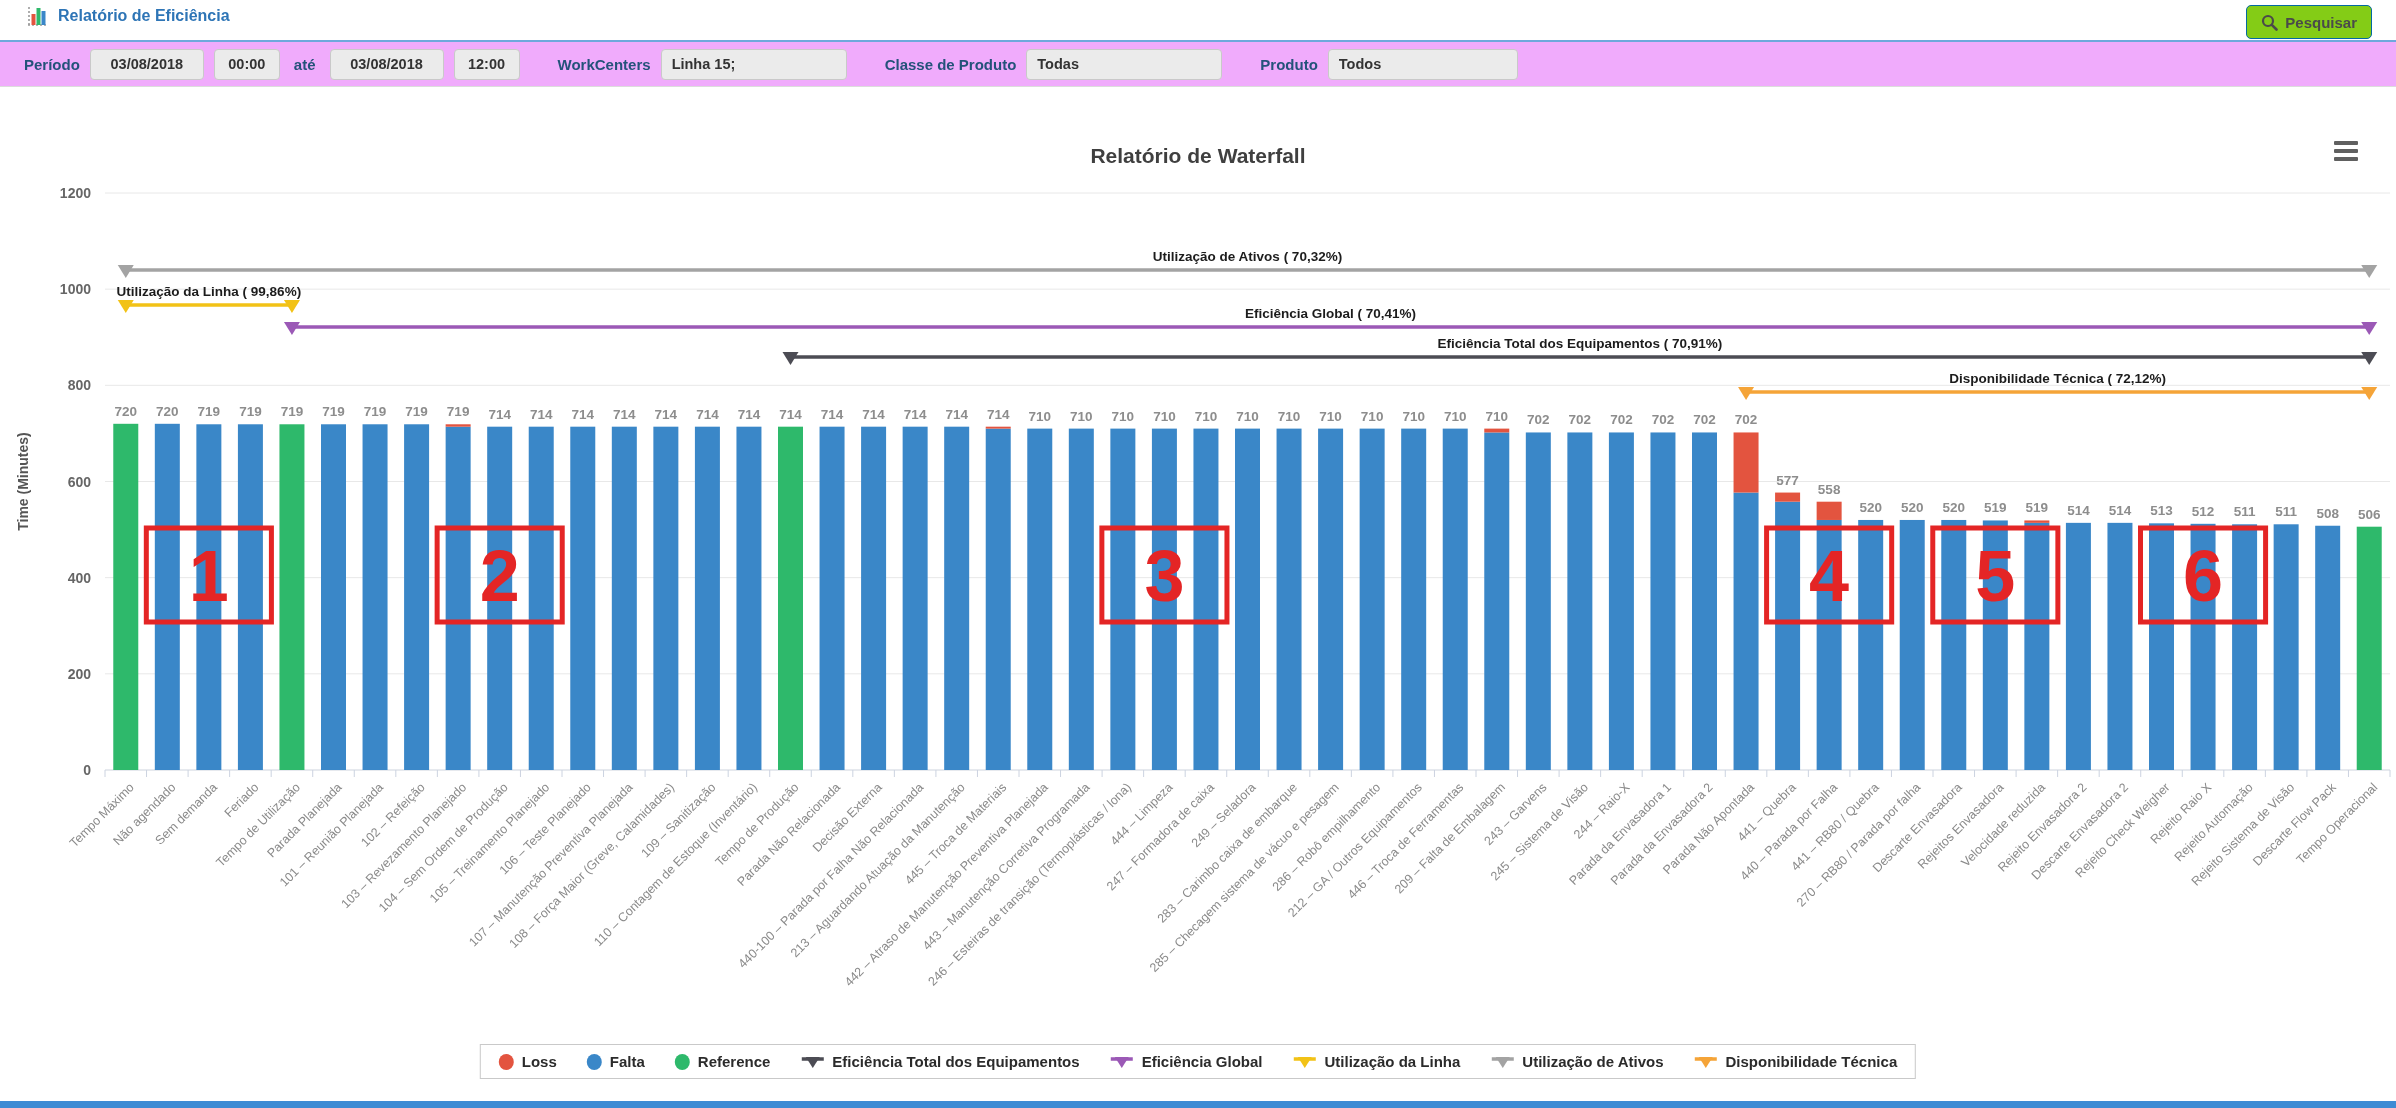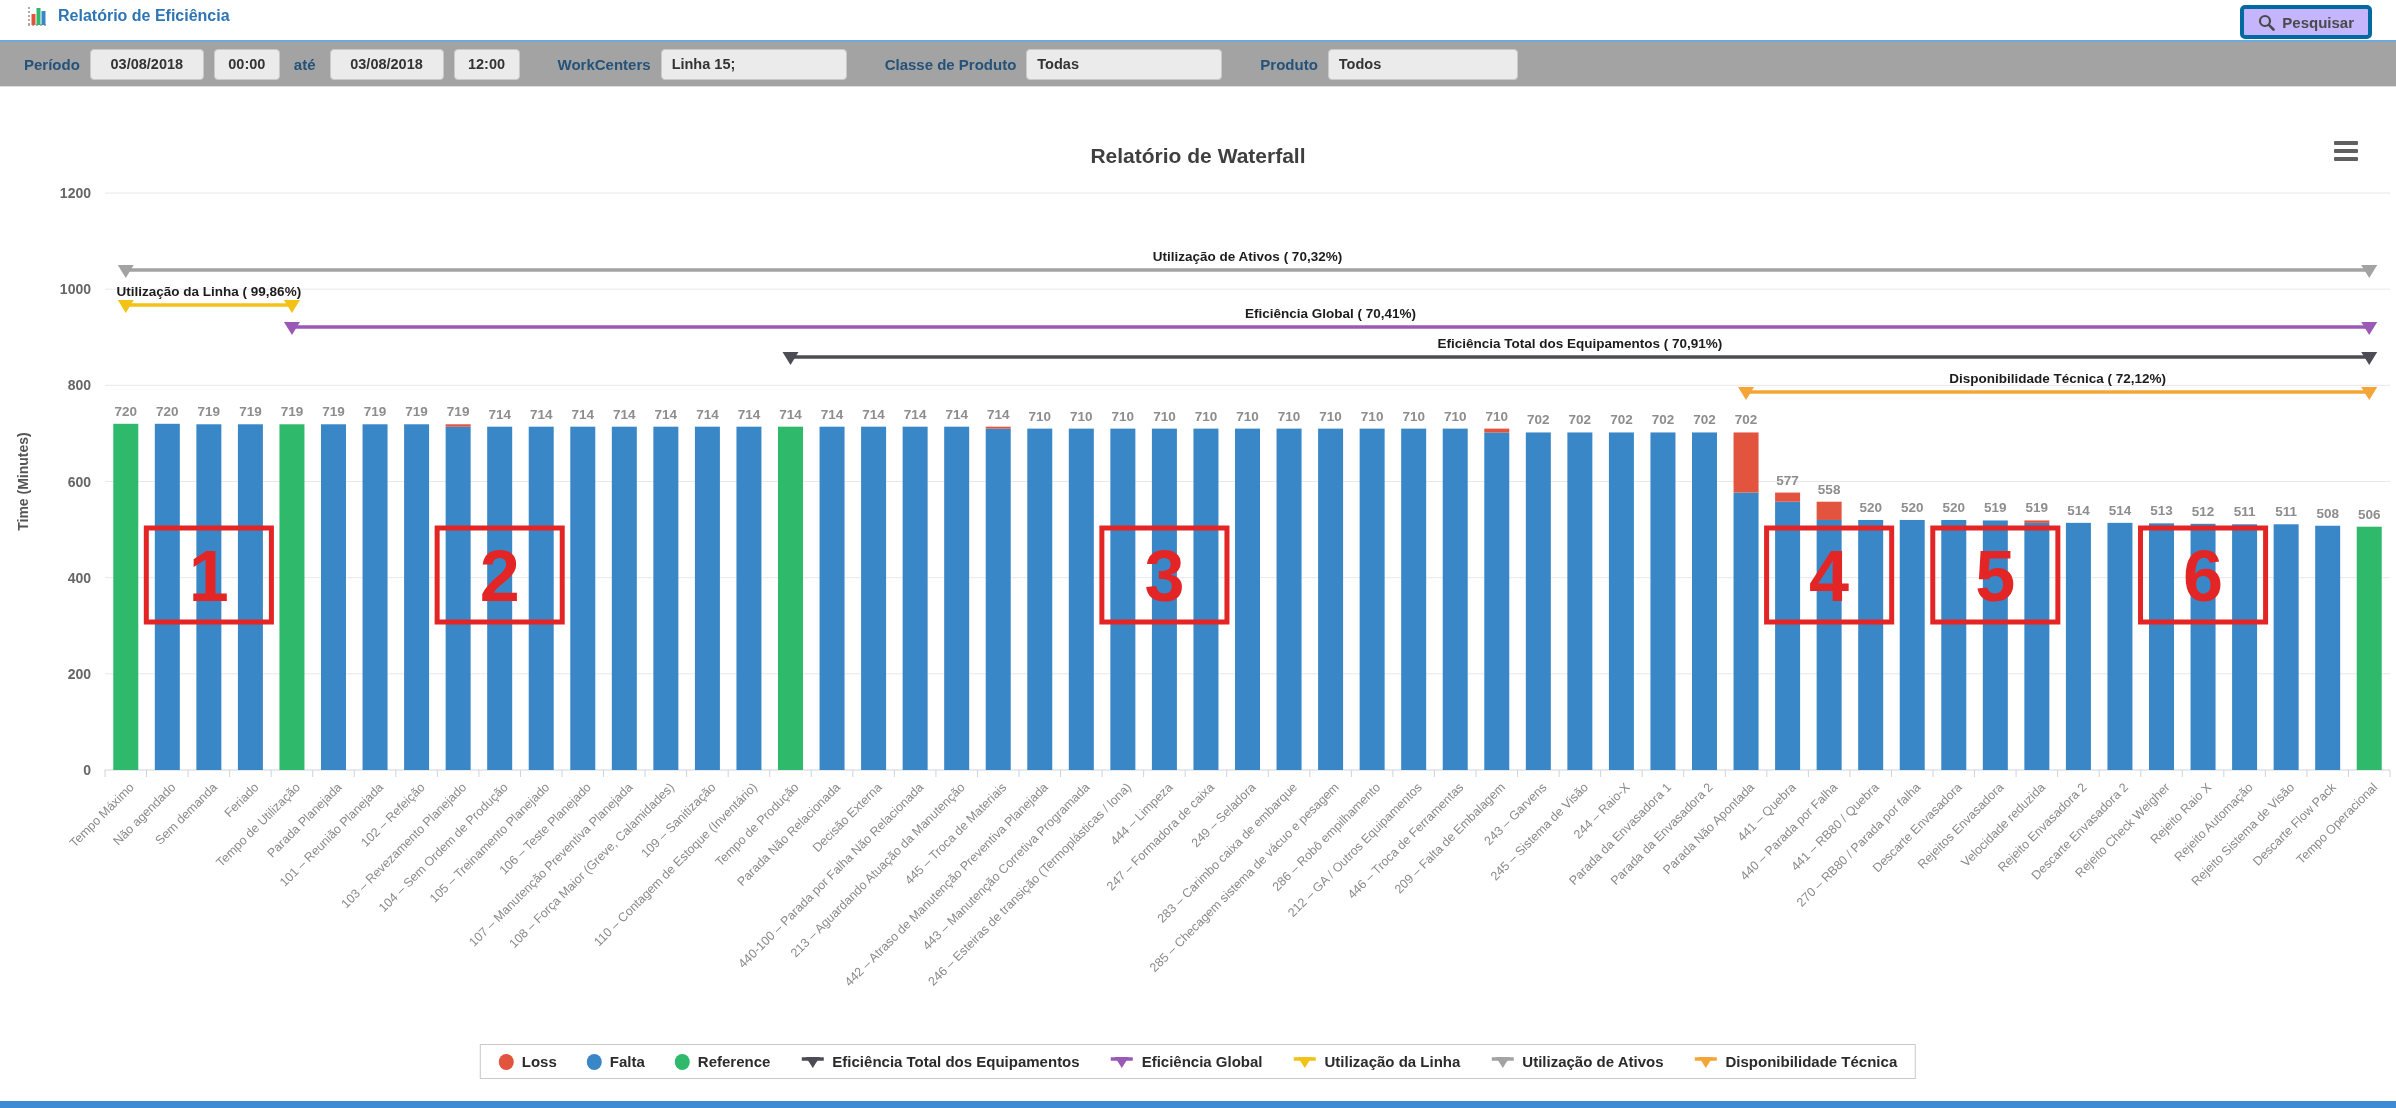--- a/index.html
+++ b/index.html
@@ -5,26 +5,26 @@
   * { margin:0; padding:0; box-sizing:border-box; }
   html,body { width:2396px; height:1108px; overflow:hidden; background:#fff;
     font-family:"Liberation Sans","DejaVu Sans",sans-serif; }
   .page { position:relative; width:2396px; height:1108px; }
 
   
   .topbar { position:absolute; top:0; left:0; width:100%; height:32px; background:#fff;
     display:flex; align-items:center; padding:0 26px; }
   .app-title { color:#2e75b6; font-size:16px; font-weight:bold; margin-left:10px; }
   .blue-rule { position:absolute; top:40px; left:0; width:100%; height:2px; background:#6ea8dc; }
-  .search-btn { position:absolute; right:24px; top:5px; height:34px; background:#c4b5fd;
-    border:4px solid #0369a1; border-radius:5px; display:flex; align-items:center;
+  .search-btn { position:absolute; right:24px; top:5px; height:34px; background:#84cc16;
+    border:1px solid #0369a1; border-radius:5px; display:flex; align-items:center;
     padding:0 14px; gap:7px; cursor:pointer; font-size:15px; font-weight:bold; color:#4a4a4a; }
 
   
-  .filterbar { position:absolute; top:42px; left:0; width:100%; height:45px; background:#a3a3a3;
+  .filterbar { position:absolute; top:42px; left:0; width:100%; height:45px; background:#f0abfc;
     border-bottom:1px solid #dcdcdc; display:flex; align-items:center; padding:0 24px; }
   .f-label { color:#24527a; font-size:15px; font-weight:bold; white-space:nowrap; }
   .f-box { height:31px; background:#ebebeb; border:1px solid #c9c9c9; border-radius:4px;
     color:#333; font-size:14.5px; font-weight:600; padding:0 10px;
     font-family:"Liberation Sans","DejaVu Sans",sans-serif; } .ml10{margin-left:10px;} .ml14{margin-left:14px;} .ml38{margin-left:38px;}
 
   
   .chart-title { position:absolute; top:144px; left:0; width:100%; text-align:center;
     font-size:21px; font-weight:bold; color:#3f3f3f; }
   .hamburger { position:absolute; top:141px; right:38px; width:24px; height:20px; cursor:pointer;

